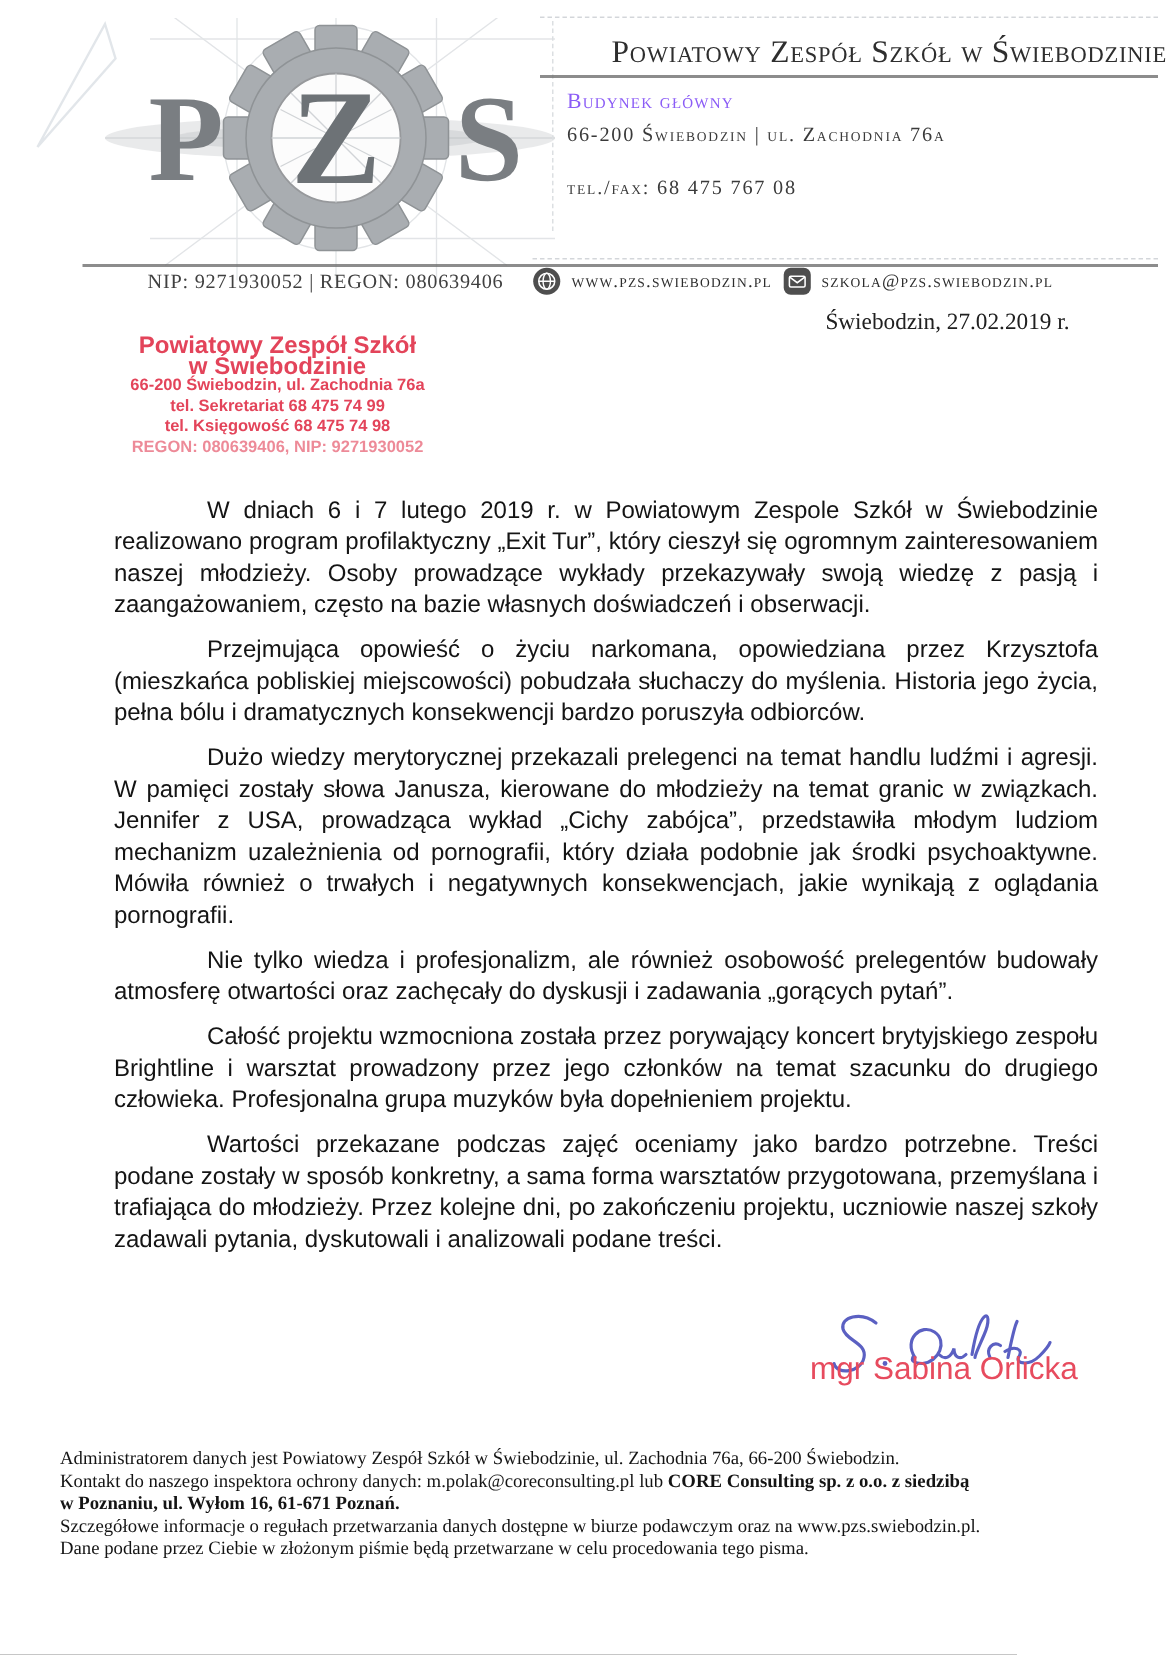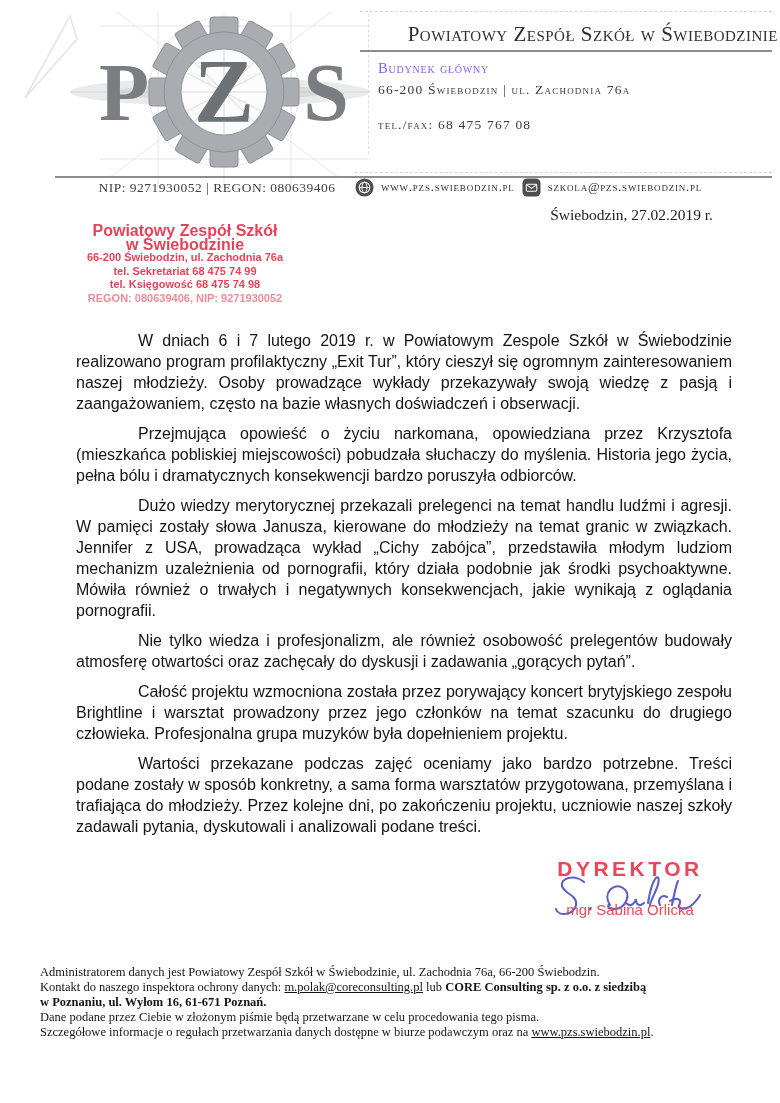--- a/index.html
+++ b/index.html
@@ -39,28 +39,28 @@
   
   .body-text{position:absolute;left:76px;top:330px;width:656px;font-size:16px;
              line-height:21px;color:#141414;}
   .body-text p{margin:0 0 9px 0;text-align:justify;text-indent:62px;}
   .body-text p.closing{text-align:right;text-indent:0;margin-top:3px;}
 
   
   .dir-title{position:absolute;left:550px;top:857px;width:160px;text-align:center;
              color:#e8475a;font-weight:bold;font-size:21px;letter-spacing:3.5px;white-space:nowrap;}
   .sig-svg{position:absolute;left:552px;top:873px;}
-  .dir-name{position:absolute;left:540px;top:901px;width:180px;text-align:center;
-            color:#e74b5e;font-size:15px;white-space:nowrap;}
+  .dir-name{position:absolute;left:540px;top:901px;width:180px;
+            color:#e74b5e;font-size:21px;white-space:nowrap;}
 
   
   .footer{position:absolute;left:40px;top:965px;width:700px;text-align:left;
           font-family:"Liberation Serif",serif;font-size:12.5px;line-height:15px;color:#141414;}
   .footer .b{font-weight:bold;}
-  .footer .u{text-decoration:underline;}
+  .footer .u{}
 </style>
 </head>
 <body>
 
 <div class="page">
 
   <svg class="corner-artifact" width="80" height="100">
     <polygon points="17,92 62,10 69,33" fill="none" stroke="#e2e6ea" stroke-width="1.6"></polygon>
   </svg>
 
@@ -171,38 +171,37 @@
 
   <div class="body-text">
     <p>W dniach 6 i 7 lutego 2019 r. w Powiatowym Zespole Szkół w Świebodzinie realizowano program profilaktyczny „Exit Tur”, który cieszył się ogromnym zainteresowaniem naszej młodzieży. Osoby prowadzące wykłady przekazywały swoją wiedzę z pasją i zaangażowaniem, często na bazie własnych doświadczeń i obserwacji.</p>
     <p>Przejmująca opowieść o życiu narkomana, opowiedziana przez Krzysztofa (mieszkańca pobliskiej miejscowości) pobudzała słuchaczy do myślenia. Historia jego życia, pełna bólu i dramatycznych konsekwencji bardzo poruszyła odbiorców.</p>
     <p>Dużo wiedzy merytorycznej przekazali prelegenci na temat handlu ludźmi i agresji. W pamięci zostały słowa Janusza, kierowane do młodzieży na temat granic w związkach. Jennifer z USA, prowadząca wykład „Cichy zabójca”, przedstawiła młodym ludziom mechanizm uzależnienia od pornografii, który działa podobnie jak środki psychoaktywne. Mówiła również o trwałych i negatywnych konsekwencjach, jakie wynikają z oglądania pornografii.</p>
     <p>Nie tylko wiedza i profesjonalizm, ale również osobowość prelegentów budowały atmosferę otwartości oraz zachęcały do dyskusji i zadawania „gorących pytań”.</p>
     <p>Całość projektu wzmocniona została przez porywający koncert brytyjskiego zespołu Brightline i warsztat prowadzony przez jego członków na temat szacunku do drugiego człowieka. Profesjonalna grupa muzyków była dopełnieniem projektu.</p>
     <p>Wartości przekazane podczas zajęć oceniamy jako bardzo potrzebne. Treści podane zostały w sposób konkretny, a sama forma warsztatów przygotowana, przemyślana i trafiająca do młodzieży. Przez kolejne dni, po zakończeniu projektu, uczniowie naszej szkoły zadawali pytania, dyskutowali i analizowali podane treści.</p>
   </div>
 
-  <div class="dir-title">DYREKTOR</div>
 
   <svg class="sig-svg" width="150" height="52" viewBox="0 0 150 52">
     <g fill="none" stroke="#5b60c2" stroke-width="2.1" stroke-linecap="round">
       <path d="M32 9 C 22 1, 8 5, 10 13 C 12 21, 26 22, 24 32 C 22 42, 6 44, 4 36"></path>
       <circle cx="38" cy="36" r="1.6" fill="#5b60c2" stroke="none"></circle>
       <path d="M58 32 C 50 20, 62 9, 71 15 C 80 21, 74 35, 63 36 C 57 36, 55 34, 57 31"></path>
       <path d="M74 30 C 78 34, 82 32, 84 26 C 84 32, 88 34, 92 30"></path>
       <path d="M96 30 C 98 18, 101 8, 104 5 C 107 2, 108 8, 104 17 C 101 24, 98 30, 98 32"></path>
       <path d="M108 32 C 105 26, 110 21, 115 24"></path>
       <path d="M120 32 C 122 22, 124 12, 126 8"></path>
       <path d="M118 28 C 124 24, 131 26, 127 32 C 125 36, 134 38, 141 31 C 144 28, 147 25, 148 22"></path>
     </g>
   </svg>
 
   <div class="dir-name">mgr Sabina Orlicka</div>
 
   <div class="footer">
     <div>Administratorem danych jest Powiatowy Zespół Szkół w Świebodzinie, ul. Zachodnia 76a, 66-200 Świebodzin.</div>
     <div><span>Kontakt do naszego inspektora ochrony danych: </span><span class="u">m.polak@coreconsulting.pl</span><span> lub </span><span class="b">CORE Consulting sp. z o.o. z siedzibą</span></div>
     <div class="b">w Poznaniu, ul. Wyłom 16, 61-671 Poznań.</div>
+    <div><span>Szczegółowe informacje o regułach przetwarzania danych dostępne w biurze podawczym oraz na </span><span class="u">www.pzs.swiebodzin.pl</span><span>.</span></div>
     <div>Dane podane przez Ciebie w złożonym piśmie będą przetwarzane w celu procedowania tego pisma.</div>
-    <div><span>Szczegółowe informacje o regułach przetwarzania danych dostępne w biurze podawczym oraz na </span><span class="u">www.pzs.swiebodzin.pl</span><span>.</span></div>
   </div>
 
 </div>
 
 </body></html>

